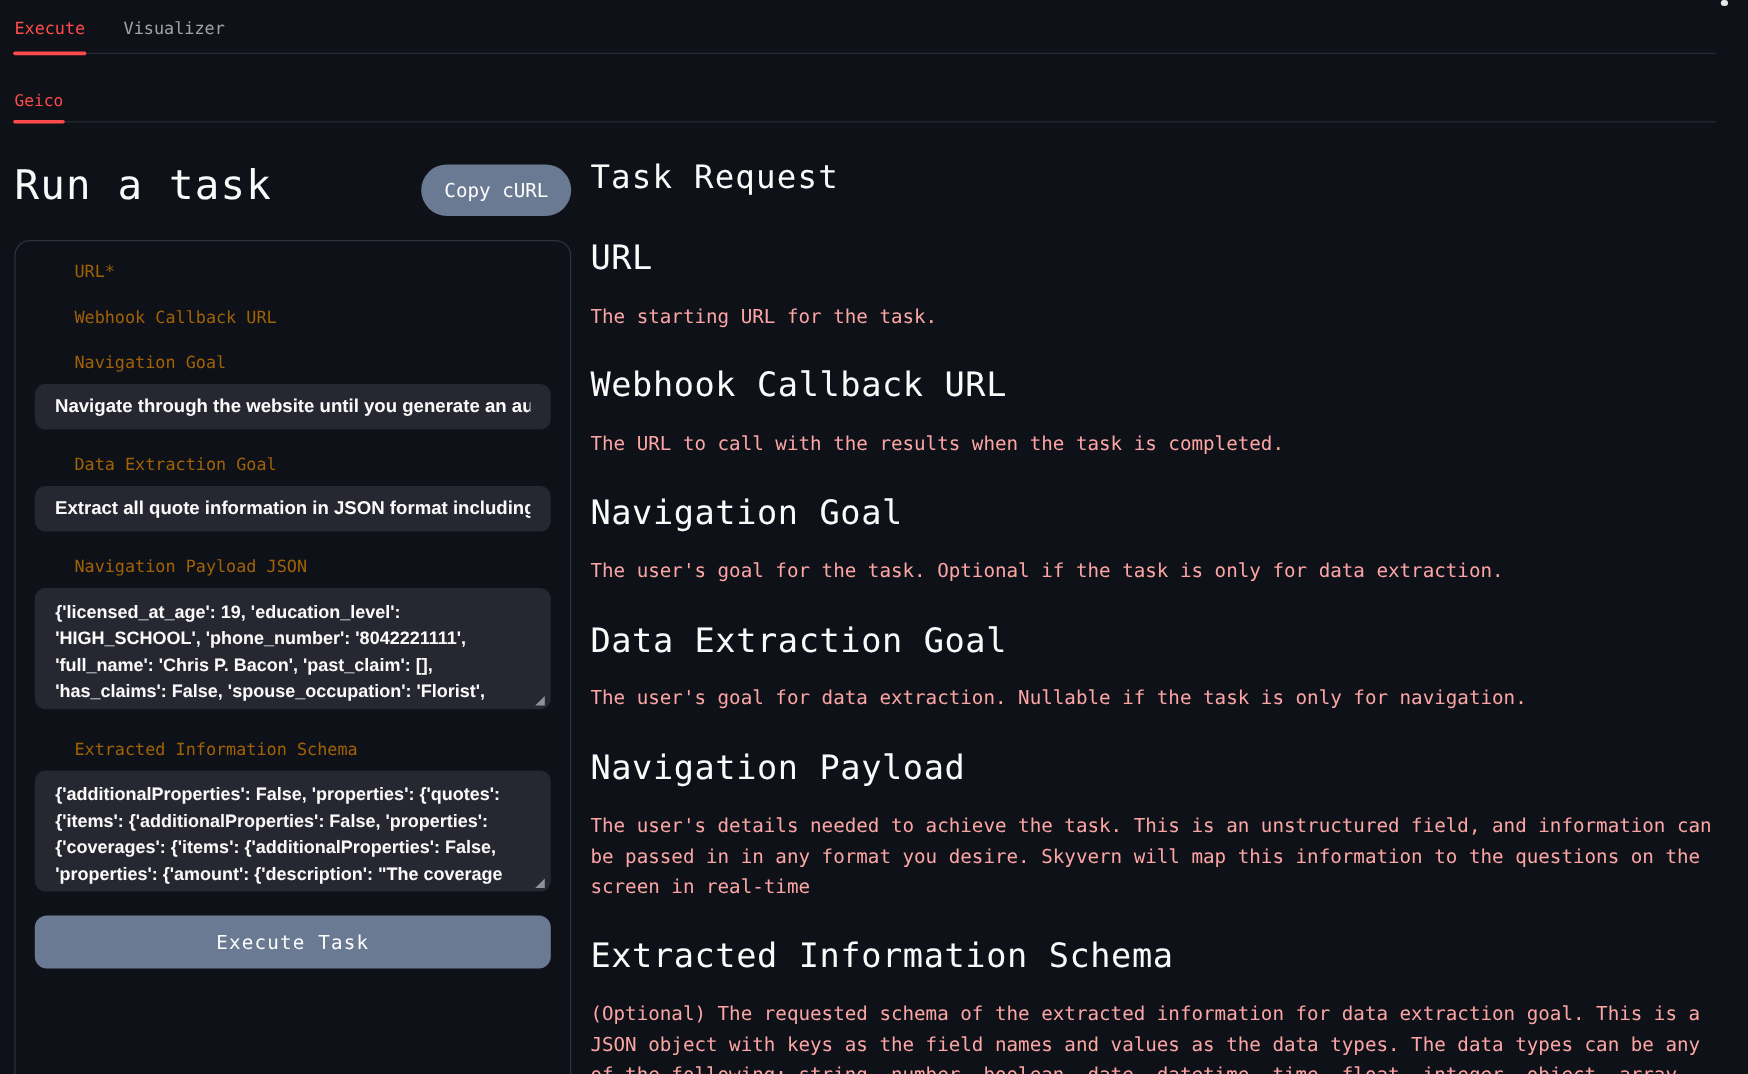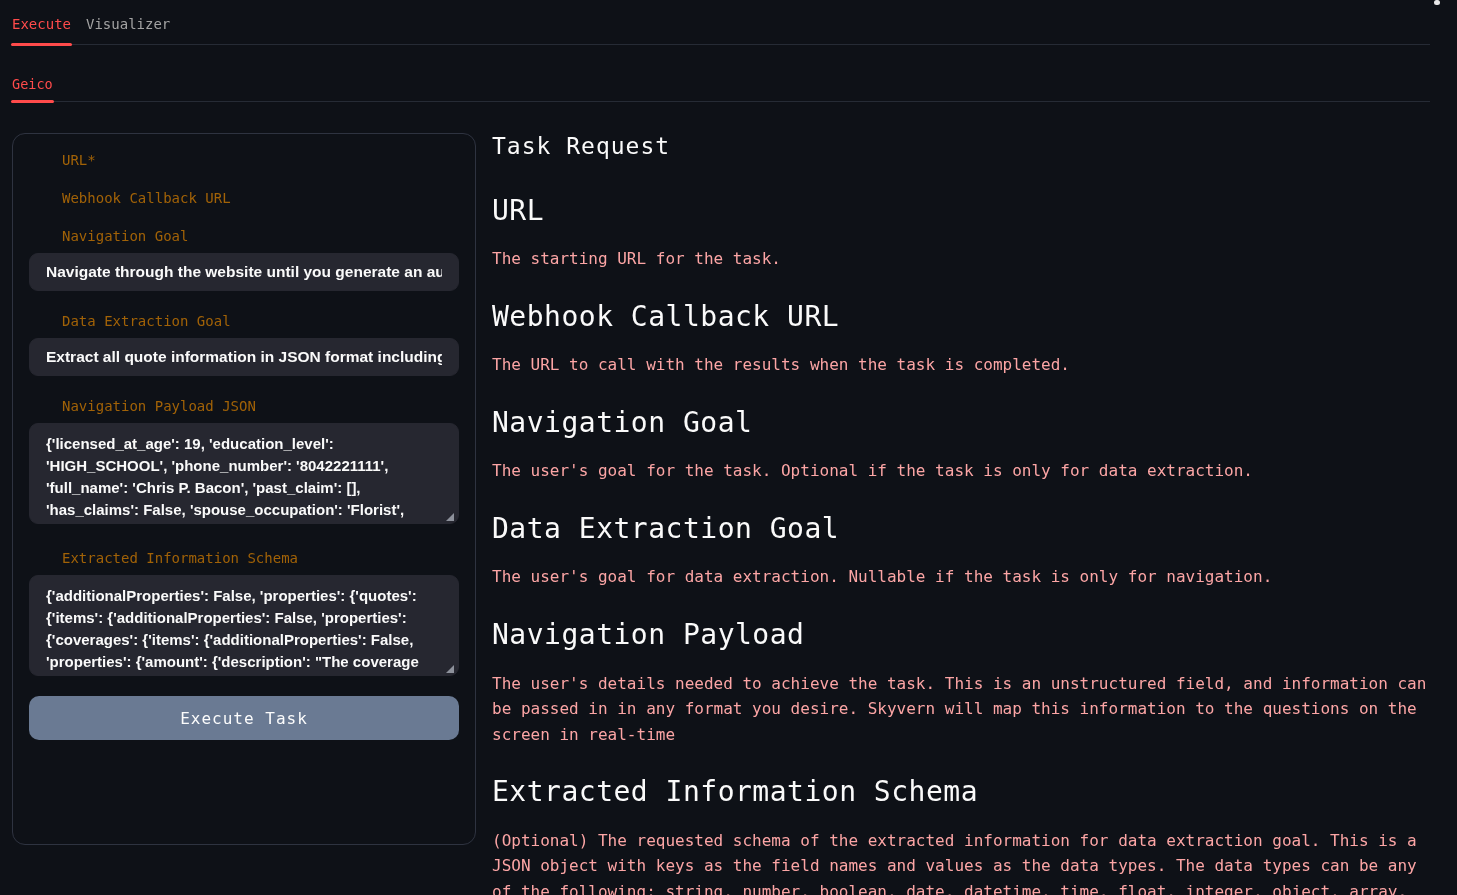--- a/index.html
+++ b/index.html
@@ -11,21 +11,21 @@
     overflow: hidden;
     position: relative;
   }
 
   
   .topnav {
     padding: 16px 27px 0 11px;
   }
   .tabrow {
     display: flex;
-    gap: 13px;
+    gap: 30px;
     border-bottom: 1px solid #262b35;
   }
   .tab {
     font-size: 14px;
     padding: 0 1px 12px 1px;
     color: #a3a3a3;
     cursor: pointer;
     position: relative;
   }
   .tab.active { color: #ff4b4b; }
@@ -136,21 +136,21 @@
     border-radius: 10px;
     font-family: "DejaVu Sans Mono", monospace;
     font-size: 16px;
     letter-spacing: 1px;
     cursor: pointer;
     margin-top: 16px;
   }
 
   
   .docs-title {
-    font-size: 23px;
+    font-size: 27px;
     font-weight: 400;
     letter-spacing: 1px;
     margin-bottom: 33px;
     line-height: 1.2;
   }
   .doc-section { margin-bottom: 28px; }
   .doc-heading {
     font-size: 28px;
     font-weight: 400;
     letter-spacing: 0.5px;
@@ -185,20 +185,24 @@
 
 <nav class="subnav">
   <div class="tabrow">
     <span class="tab active">Geico</span>
   </div>
 </nav>
 
 <div class="main">
 
   <section class="left-col">
+    <div class="left-header">
+      <h1 class="page-title">Run a task</h1>
+      <button class="copy-curl-btn">Copy cURL</button>
+    </div>
 
     <form class="form-card">
 
       <div class="field">
         <label class="field-label">URL*</label>
       </div>
 
       <div class="field">
         <label class="field-label">Webhook Callback URL</label>
       </div>

